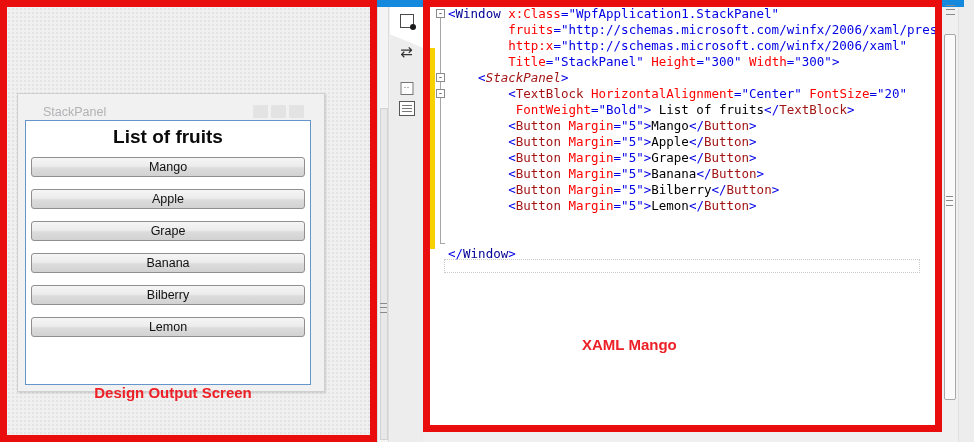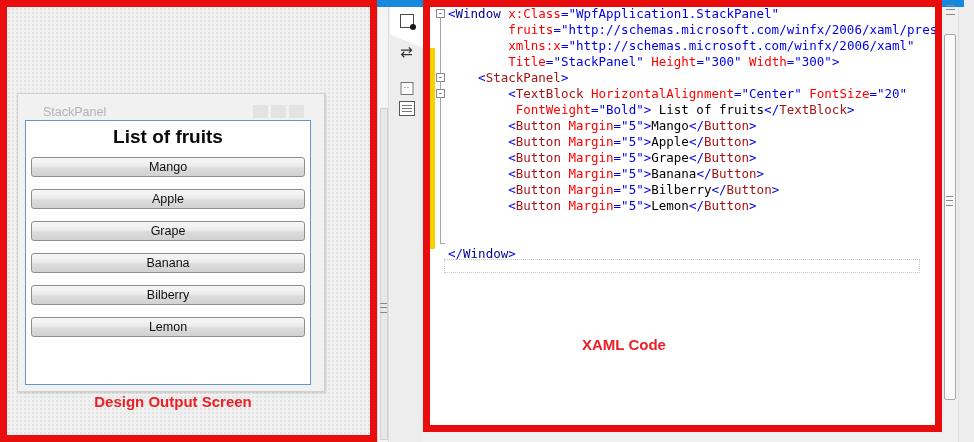--- a/index.html
+++ b/index.html
@@ -4,21 +4,21 @@
 <style>
   html,body{margin:0;padding:0;background:#f0f0f0;}
   #canvas{position:relative;width:974px;height:442px;overflow:hidden;background:#f0f0f0;
           font-family:"Liberation Sans",sans-serif;}
 
   
   .anno-box{position:absolute;border:7px solid #ea0d0d;box-sizing:border-box;z-index:20;pointer-events:none;}
   #anno-left{left:0;top:0;width:377px;height:442px;}
   #anno-right{left:423px;top:0;width:519px;height:432px;}
   .anno-label{position:absolute;z-index:21;font-weight:bold;font-size:15px;color:#ed2027;}
-  #label-design{left:63px;top:393px;width:220px;text-align:center;}
+  #label-design{left:63px;top:384px;width:220px;text-align:center;}
   #label-xaml{left:582px;top:336px;}
 
   
   #top-strip{position:absolute;left:370px;top:0;width:594px;height:7px;background:#1489dd;z-index:5;}
 
   
   #design-pane{position:absolute;left:7px;top:7px;width:363px;height:428px;background:#f0f0f0;
     background-image:radial-gradient(circle,#e3e3e3 0.8px,transparent 0.9px);background-size:4px 4px;z-index:1;}
 
   #preview-window{position:absolute;left:10px;top:86px;width:308px;height:299px;background:#f1f1f1;
@@ -128,23 +128,23 @@
     <div id="outline-vline"></div>
     <div id="outline-foot"></div>
     <div id="fold-margin">
         <div class="fold-box" style="top: 2px;">-</div>
         <div class="fold-box" style="top: 66px;">-</div>
         <div class="fold-box" style="top: 82px;">-</div>
       </div>
     <div id="code-lines">
         <div class="code-line" style="top: 0px;"><span style="color: rgb(0, 0, 230);">&lt;</span><span style="color: rgb(0, 0, 150);">Window</span><span style="color: rgb(0, 0, 0);"> </span><span style="color: rgb(255, 0, 0);">x:Class</span><span style="color: rgb(0, 0, 230);">="WpfApplication1.StackPanel"</span></div>
         <div class="code-line" style="top: 16px;"><span style="color: rgb(0, 0, 0);">        </span><span style="color: rgb(255, 0, 0);">fruits</span><span style="color: rgb(0, 0, 230);">="http://schemas.microsoft.com/winfx/2006/xaml/presentation"</span></div>
-        <div class="code-line" style="top: 32px;"><span style="color: rgb(0, 0, 0);">        </span><span style="color: rgb(255, 0, 0);">xmlns:x</span><span style="color: rgb(0, 0, 230);">="http://schemas.microsoft.com/winfx/2006/xaml"</span></div>
+        <div class="code-line" style="top: 32px;"><span style="color: rgb(0, 0, 0);">        </span><span style="color: rgb(255, 0, 0);">http:x</span><span style="color: rgb(0, 0, 230);">="http://schemas.microsoft.com/winfx/2006/xaml"</span></div>
         <div class="code-line" style="top: 48px;"><span style="color: rgb(0, 0, 0);">        </span><span style="color: rgb(255, 0, 0);">Title</span><span style="color: rgb(0, 0, 230);">="StackPanel"</span><span style="color: rgb(0, 0, 0);"> </span><span style="color: rgb(255, 0, 0);">Height</span><span style="color: rgb(0, 0, 230);">="300"</span><span style="color: rgb(0, 0, 0);"> </span><span style="color: rgb(255, 0, 0);">Width</span><span style="color: rgb(0, 0, 230);">="300"</span><span style="color: rgb(0, 0, 230);">&gt;</span></div>
-        <div class="code-line" style="top: 64px;"><span style="color: rgb(0, 0, 0);">    </span><span style="color: rgb(0, 0, 230);">&lt;</span><span style="color: rgb(163, 21, 21);">StackPanel</span><span style="color: rgb(0, 0, 230);">&gt;</span></div>
+        <div class="code-line" style="top: 64px; font-style: italic;"><span style="color: rgb(0, 0, 0);">    </span><span style="color: rgb(0, 0, 230);">&lt;</span><span style="color: rgb(163, 21, 21);">StackPanel</span><span style="color: rgb(0, 0, 230);">&gt;</span></div>
         <div class="code-line" style="top: 80px;"><span style="color: rgb(0, 0, 0);">        </span><span style="color: rgb(0, 0, 230);">&lt;</span><span style="color: rgb(163, 21, 21);">TextBlock</span><span style="color: rgb(0, 0, 0);"> </span><span style="color: rgb(255, 0, 0);">HorizontalAlignment</span><span style="color: rgb(0, 0, 230);">="Center"</span><span style="color: rgb(0, 0, 0);"> </span><span style="color: rgb(255, 0, 0);">FontSize</span><span style="color: rgb(0, 0, 230);">="20"</span></div>
         <div class="code-line" style="top: 96px;"><span style="color: rgb(0, 0, 0);">         </span><span style="color: rgb(255, 0, 0);">FontWeight</span><span style="color: rgb(0, 0, 230);">="Bold"</span><span style="color: rgb(0, 0, 230);">&gt;</span><span style="color: rgb(0, 0, 0);"> List of fruits</span><span style="color: rgb(0, 0, 230);">&lt;/</span><span style="color: rgb(163, 21, 21);">TextBlock</span><span style="color: rgb(0, 0, 230);">&gt;</span></div>
         <div class="code-line" style="top: 112px;"><span style="color: rgb(0, 0, 0);">        </span><span style="color: rgb(0, 0, 230);">&lt;</span><span style="color: rgb(163, 21, 21);">Button</span><span style="color: rgb(0, 0, 0);"> </span><span style="color: rgb(255, 0, 0);">Margin</span><span style="color: rgb(0, 0, 230);">="5"</span><span style="color: rgb(0, 0, 230);">&gt;</span><span style="color: rgb(0, 0, 0);">Mango</span><span style="color: rgb(0, 0, 230);">&lt;/</span><span style="color: rgb(163, 21, 21);">Button</span><span style="color: rgb(0, 0, 230);">&gt;</span></div>
         <div class="code-line" style="top: 128px;"><span style="color: rgb(0, 0, 0);">        </span><span style="color: rgb(0, 0, 230);">&lt;</span><span style="color: rgb(163, 21, 21);">Button</span><span style="color: rgb(0, 0, 0);"> </span><span style="color: rgb(255, 0, 0);">Margin</span><span style="color: rgb(0, 0, 230);">="5"</span><span style="color: rgb(0, 0, 230);">&gt;</span><span style="color: rgb(0, 0, 0);">Apple</span><span style="color: rgb(0, 0, 230);">&lt;/</span><span style="color: rgb(163, 21, 21);">Button</span><span style="color: rgb(0, 0, 230);">&gt;</span></div>
         <div class="code-line" style="top: 144px;"><span style="color: rgb(0, 0, 0);">        </span><span style="color: rgb(0, 0, 230);">&lt;</span><span style="color: rgb(163, 21, 21);">Button</span><span style="color: rgb(0, 0, 0);"> </span><span style="color: rgb(255, 0, 0);">Margin</span><span style="color: rgb(0, 0, 230);">="5"</span><span style="color: rgb(0, 0, 230);">&gt;</span><span style="color: rgb(0, 0, 0);">Grape</span><span style="color: rgb(0, 0, 230);">&lt;/</span><span style="color: rgb(163, 21, 21);">Button</span><span style="color: rgb(0, 0, 230);">&gt;</span></div>
         <div class="code-line" style="top: 160px;"><span style="color: rgb(0, 0, 0);">        </span><span style="color: rgb(0, 0, 230);">&lt;</span><span style="color: rgb(163, 21, 21);">Button</span><span style="color: rgb(0, 0, 0);"> </span><span style="color: rgb(255, 0, 0);">Margin</span><span style="color: rgb(0, 0, 230);">="5"</span><span style="color: rgb(0, 0, 230);">&gt;</span><span style="color: rgb(0, 0, 0);">Banana</span><span style="color: rgb(0, 0, 230);">&lt;/</span><span style="color: rgb(163, 21, 21);">Button</span><span style="color: rgb(0, 0, 230);">&gt;</span></div>
         <div class="code-line" style="top: 176px;"><span style="color: rgb(0, 0, 0);">        </span><span style="color: rgb(0, 0, 230);">&lt;</span><span style="color: rgb(163, 21, 21);">Button</span><span style="color: rgb(0, 0, 0);"> </span><span style="color: rgb(255, 0, 0);">Margin</span><span style="color: rgb(0, 0, 230);">="5"</span><span style="color: rgb(0, 0, 230);">&gt;</span><span style="color: rgb(0, 0, 0);">Bilberry</span><span style="color: rgb(0, 0, 230);">&lt;/</span><span style="color: rgb(163, 21, 21);">Button</span><span style="color: rgb(0, 0, 230);">&gt;</span></div>
         <div class="code-line" style="top: 192px;"><span style="color: rgb(0, 0, 0);">        </span><span style="color: rgb(0, 0, 230);">&lt;</span><span style="color: rgb(163, 21, 21);">Button</span><span style="color: rgb(0, 0, 0);"> </span><span style="color: rgb(255, 0, 0);">Margin</span><span style="color: rgb(0, 0, 230);">="5"</span><span style="color: rgb(0, 0, 230);">&gt;</span><span style="color: rgb(0, 0, 0);">Lemon</span><span style="color: rgb(0, 0, 230);">&lt;/</span><span style="color: rgb(163, 21, 21);">Button</span><span style="color: rgb(0, 0, 230);">&gt;</span></div>
         <div class="code-line" style="top: 224px;"></div>
         <div class="code-line" style="top: 240px;"><span style="color: rgb(0, 0, 230);">&lt;/</span><span style="color: rgb(0, 0, 150);">Window</span><span style="color: rgb(0, 0, 230);">&gt;</span></div>
@@ -154,15 +154,15 @@
 
   <div id="editor-scroll-zone"></div>
   <div id="split-grip" class="grip"></div>
   <div id="editor-scroll-thumb"></div>
   <div id="editor-scroll-grip" class="grip"></div>
   <div id="right-gutter"></div>
 
   <div id="anno-left" class="anno-box"></div>
   <div id="anno-right" class="anno-box"></div>
   <div id="label-design" class="anno-label">Design Output Screen</div>
-  <div id="label-xaml" class="anno-label">XAML Code</div>
+  <div id="label-xaml" class="anno-label">XAML Mango</div>
 
 </div>
 
 </body></html>

